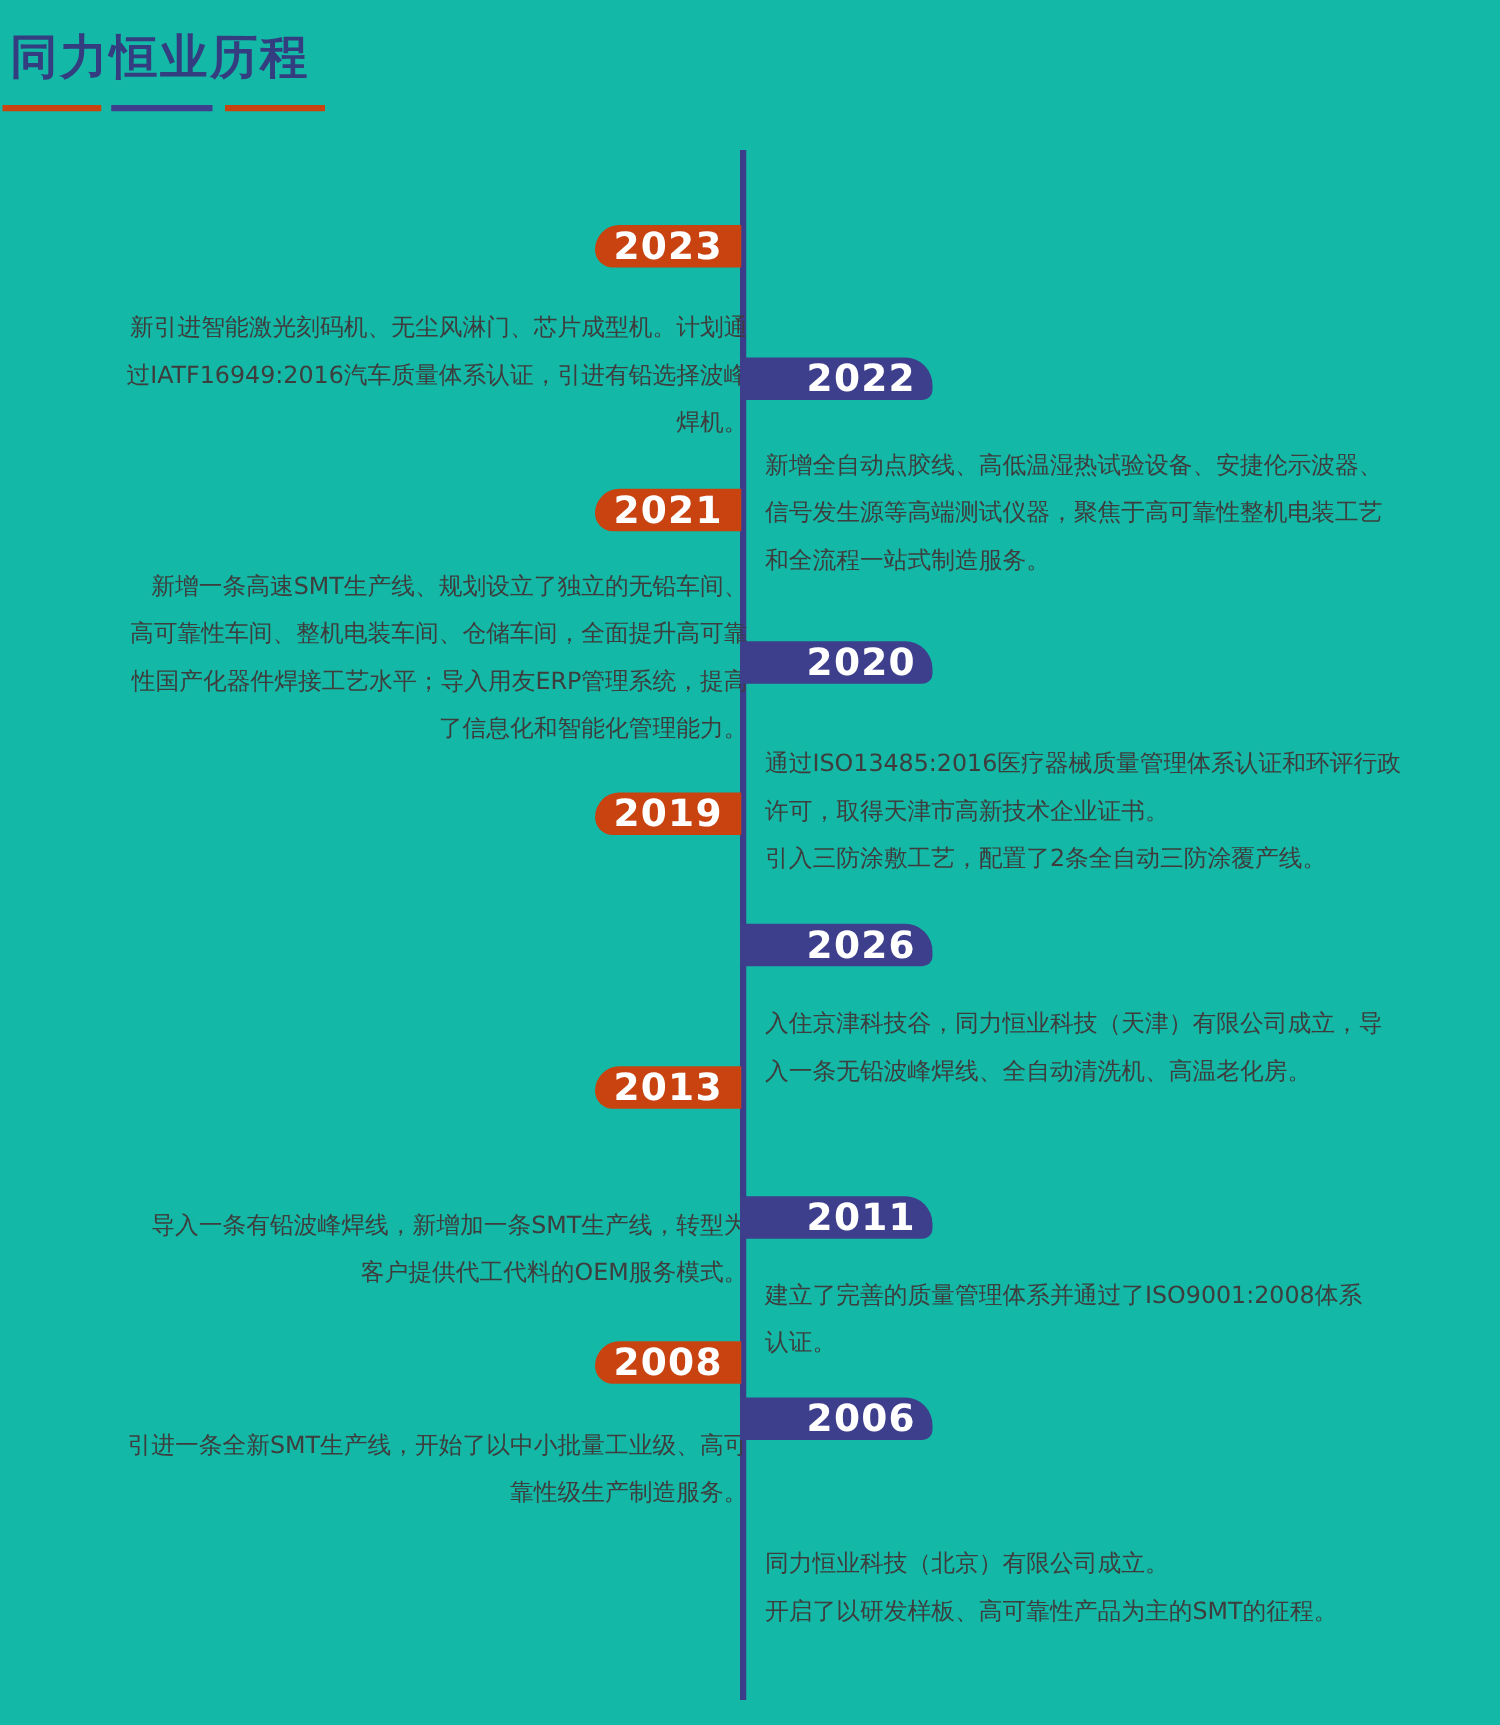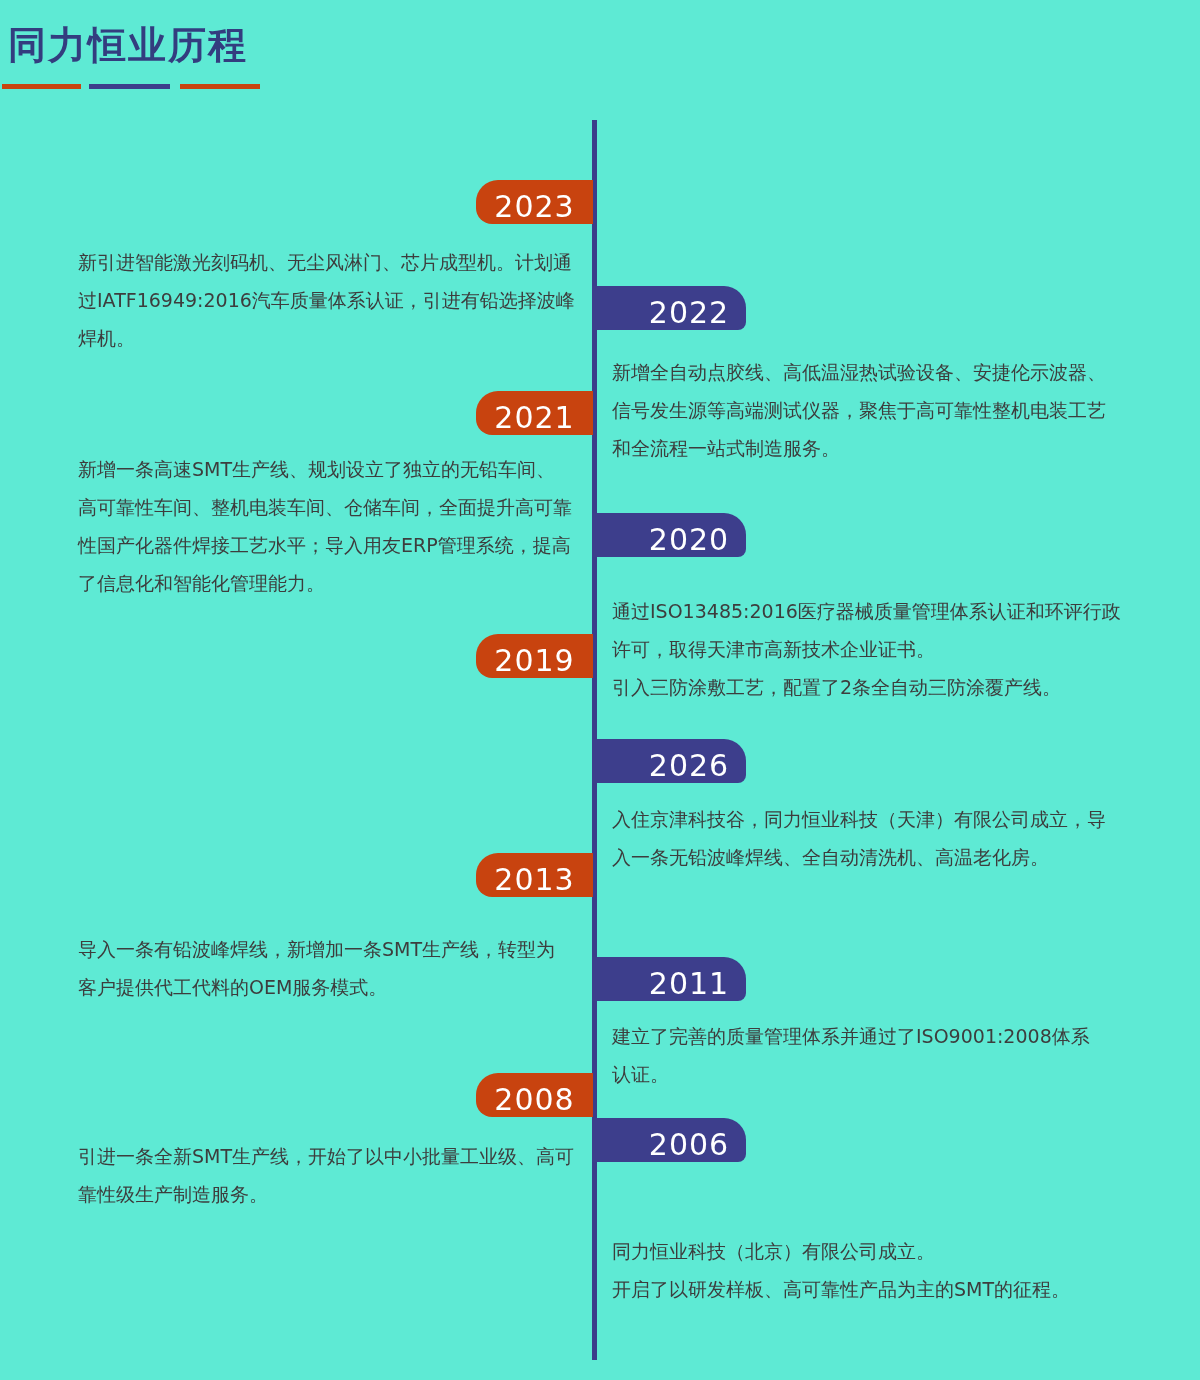--- a/index.html
+++ b/index.html
@@ -1,48 +1,48 @@
 <!DOCTYPE html>
 <html><head>
 <meta charset="utf-8">
 <style>
   html,body { margin:0; padding:0; background:#ffffff; }
   body { font-family:"DejaVu Sans","Liberation Sans",sans-serif; }
-  .page { position:relative; width:1200px; height:1380px; background:#5eead4; overflow:hidden; }
+  .page { position:relative; width:1200px; height:1380px; background:#14b8a6; overflow:hidden; }
 
   .page-title {
     position:absolute; left:8px; top:20px;
     font-size:38px; font-weight:bold; color:#333d7f; letter-spacing:2px;
   }
   .title-bar { position:absolute; top:84px; height:5px; }
   .bar-orange { background:#c8430f; }
   .bar-blue { background:#3d3e8c; }
   .bar-1 { left:2px; width:79px; }
   .bar-2 { left:89px; width:81px; }
   .bar-3 { left:180px; width:80px; }
 
   .timeline-line {
     position:absolute; left:592px; top:120px; width:5px; height:1240px;
     background:#3b3d8a;
   }
 
   .badge {
-    position:absolute; height:44px;
-    display:flex; align-items:flex-end; justify-content:center;
-    color:#ffffff; font-weight:normal; font-size:30px; letter-spacing:1px;
+    position:absolute; height:34px;
+    display:flex; align-items:center; justify-content:center;
+    color:#ffffff; font-weight:bold; font-size:30px; letter-spacing:1px;
   }
   .badge-left  { left:476px; width:117px; background:#c8430f; border-radius:22px 0 0 16px; }
   .badge-right { left:592px; width:114px; background:#3d3e8c; border-radius:0 22px 8px 0;padding-left:40px; }
 
   .entry-text {
     position:absolute;
     font-size:19px; line-height:38px; color:#3d3d3d;
     white-space:pre-line;
   }
-  .text-left  { left:78px;  width:520px; }
+  .text-left  { left:78px;  width:520px;text-align:right; }
   .text-right { left:612px; width:540px; }
 </style>
 </head>
 <body>
 
 <div class="page">
 
   <div class="page-title">同力恒业历程</div>
   <div class="title-bar bar-orange bar-1"></div>
   <div class="title-bar bar-blue bar-2"></div>
@@ -85,21 +85,21 @@
 
   <div class="badge badge-right" style="top:739px">
     <span>2026</span>
   </div>
   <div class="entry-text text-right" style="top:800px">入住京津科技谷，同力恒业科技（天津）有限公司成立，导
 入一条无铅波峰焊线、全自动清洗机、高温老化房。</div>
 
   <div class="badge badge-left" style="top:853px">
     <span>2013</span>
   </div>
-  <div class="entry-text text-left" style="top:930px">导入一条有铅波峰焊线，新增加一条SMT生产线，转型为
+  <div class="entry-text text-left" style="top:961px">导入一条有铅波峰焊线，新增加一条SMT生产线，转型为
 客户提供代工代料的OEM服务模式。</div>
 
   <div class="badge badge-right" style="top:957px">
     <span>2011</span>
   </div>
   <div class="entry-text text-right" style="top:1017px">建立了完善的质量管理体系并通过了ISO9001:2008体系
 认证。</div>
 
   <div class="badge badge-left" style="top:1073px">
     <span>2008</span>

